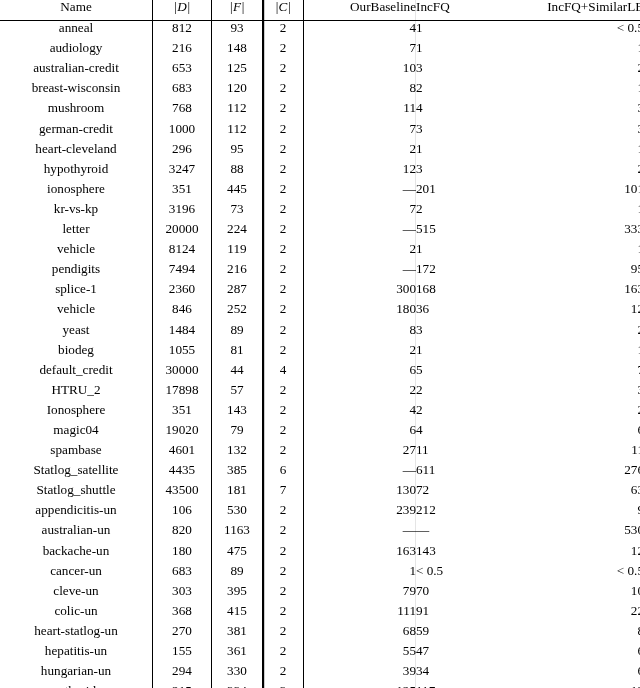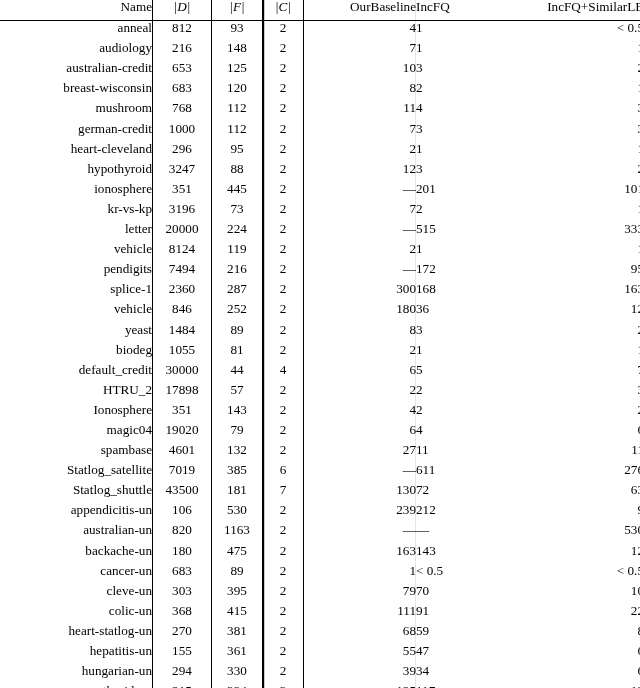--- a/index.html
+++ b/index.html
@@ -24,21 +24,21 @@
   #results-table td, #results-table th {
     padding: 0;
     margin: 0;
     font-weight: normal;
     vertical-align: baseline;
     white-space: nowrap;
     overflow: hidden;
     height: 20.1px;
   }
   
-  .c-name  { width: 152px; text-align: right;   padding-left: 6px; }
+  .c-name  { width: 152px; text-align: center;   padding-left: 6px; }
   .c-d     { width: 58px;  text-align: center; }
   .c-f     { width: 50px;  text-align: center; }
   .c-c     { width: 40px;  text-align: center; }
   .c-base  { width: 112px; text-align: right;  padding-right: 14px; }
   .c-inc   { width: 78px;  text-align: left;  padding-right: 18px; }
   .c-sim   { width: 150px; text-align: right;  padding-right: 6px; }
   .c-d  { border-left: 1.1px solid #000; }
   .c-f  { border-left: 1.1px solid #000; }
   .c-c  { border-left: 1.1px solid #000; box-shadow: inset 3.4px 0 0 -2.2px #000; }
   .c-base { border-left: 1.1px solid #000; box-shadow: inset -0.1px 0 0 0 #000; text-align: right; }
@@ -261,21 +261,21 @@
         <td class="c-name">spambase</td>
         <td class="c-d">4601</td>
         <td class="c-f">132</td>
         <td class="c-c">2</td>
         <td class="c-base">27</td>
         <td class="c-inc">11</td>
         <td class="c-sim bold">11</td>
       </tr>
       <tr>
         <td class="c-name">Statlog_satellite</td>
-        <td class="c-d">7019</td>
+        <td class="c-d">4435</td>
         <td class="c-f">385</td>
         <td class="c-c">6</td>
         <td class="c-base">—</td>
         <td class="c-inc">611</td>
         <td class="c-sim bold">276</td>
       </tr>
       <tr>
         <td class="c-name">Statlog_shuttle</td>
         <td class="c-d">43500</td>
         <td class="c-f">181</td>

